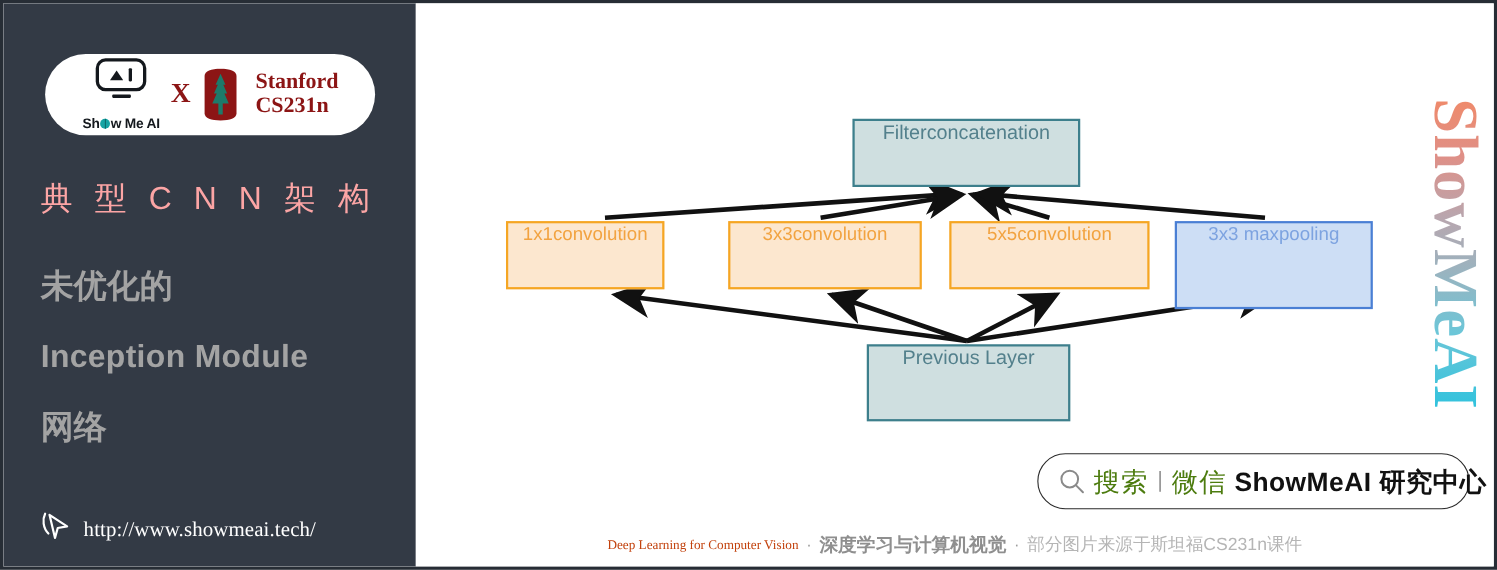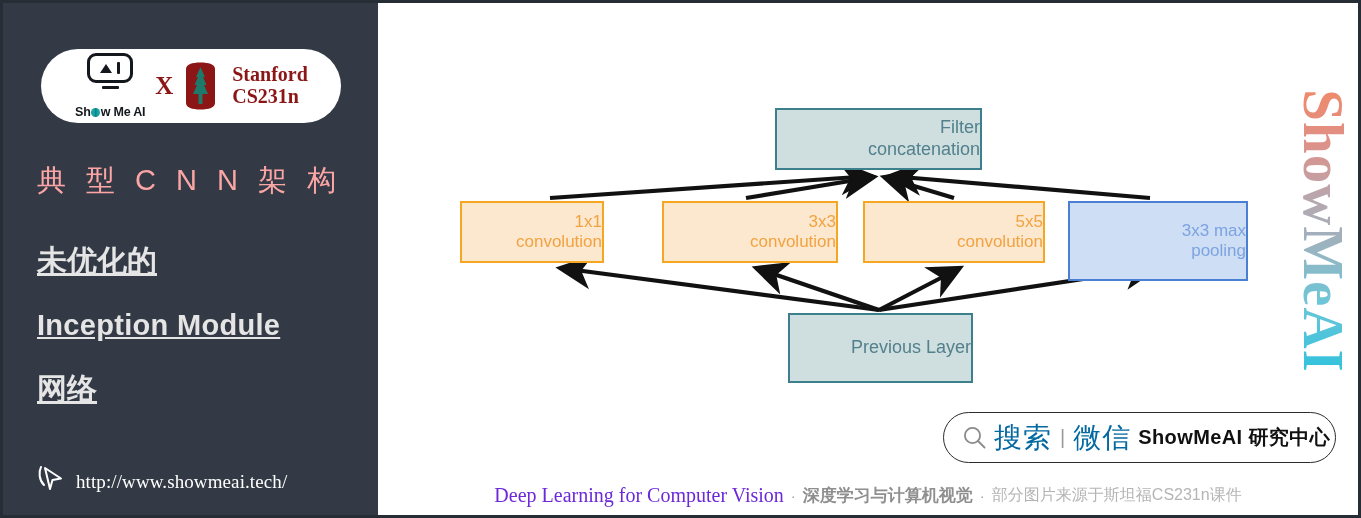--- a/index.html
+++ b/index.html
@@ -68,22 +68,22 @@
     font-family:"Liberation Serif",serif;color:#8c1515;
     font-weight:bold;font-size:20px;margin-left:4px;
   }
 
   .title-block{position:absolute;left:34px;top:158px;width:330px;}
   .title-main{
     font-size:29px;color:#fca5a5;letter-spacing:6px;
     white-space:nowrap;font-weight:400;
   }
   .title-accent{
-    color:#e5e5e5;font-weight:bold;font-size:30px;
-    white-space:nowrap;line-height:1.1;text-decoration:underline;
+    color:#a3a3a3;font-weight:bold;font-size:30px;
+    white-space:nowrap;line-height:1.1;
   }
   .t-sub1{margin-top:43px;}
   .t-sub2{margin-top:33px;font-size:29px;letter-spacing:0.3px;}
   .t-sub3{margin-top:30px;}
 
   .url-row{
     position:absolute;left:34px;bottom:22px;
     display:flex;align-items:flex-end;gap:11px;
   }
   .cursor-ico{width:28px;height:30px;flex:0 0 auto;}
@@ -96,21 +96,21 @@
   .main{
     position:absolute;left:375px;top:0;right:0;bottom:0;
     background:#ffffff;
   }
 
   .diagram{
     position:absolute;left:60px;top:85px;width:830px;height:300px;
   }
   .dbox{
     position:absolute;box-sizing:border-box;
-    display:flex;flex-direction:column;align-items:flex-end;
+    display:flex;flex-direction:row;align-items:flex-start;
     justify-content:center;line-height:1.2;text-align:center;
   }
   .dbox span{display:block;}
   .teal{
     background:#cfdfe0;border:2.6px solid #3d7f8c;color:#53808c;
     font-size:18px;
   }
   .orange{
     background:#fce7cf;border:2.6px solid #f5a623;color:#f2a340;
     font-size:17px;
@@ -138,30 +138,30 @@
   }
 
   .searchbar{
     position:absolute;right:22px;bottom:52px;
     width:393px;height:51px;
     border:1.7px solid #2b2b2b;border-radius:26px;
     display:flex;align-items:center;gap:7px;
     padding:0 18px;box-sizing:border-box;background:#fff;
   }
   .mag{width:25px;height:25px;flex:0 0 auto;}
-  .sb-grey{font-size:28px;color:#0369a1;white-space:nowrap;letter-spacing:1px;}
+  .sb-grey{font-size:24px;color:#4d7c0f;white-space:nowrap;letter-spacing:1px;}
   .sb-sep{font-size:20px;color:#9a9a9a;margin:0 1px;}
-  .sb-bold{font-size:20px;font-weight:bold;color:#111;white-space:nowrap;letter-spacing:0.4px;}
+  .sb-bold{font-size:24px;font-weight:bold;color:#111;white-space:nowrap;letter-spacing:0.4px;}
 
   .footer{
     position:absolute;left:0;right:0;bottom:8px;
     display:flex;align-items:center;justify-content:center;
     gap:7px;white-space:nowrap;
   }
-  .f-en{font-size:20px;color:#6d28d9;font-family:"Liberation Serif",serif;text-align:right;}
+  .f-en{font-size:12px;color:#c2410c;font-family:"Liberation Serif",serif;text-align:right;}
   .f-dot{font-size:15px;color:#9d9d9d;}
   .f-bold{font-size:17px;color:#8f8f8f;font-weight:bold;}
   .f-cn{font-size:16px;color:#b5b5b5;}
 </style>
 </head>
 <body>
 
 <div class="slide">
 
   <div class="sidebar">

